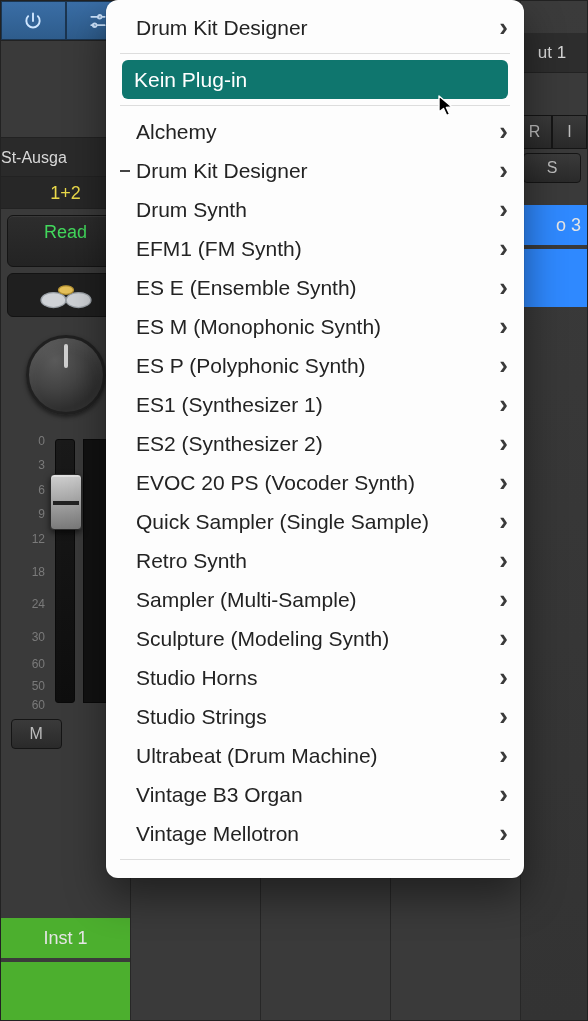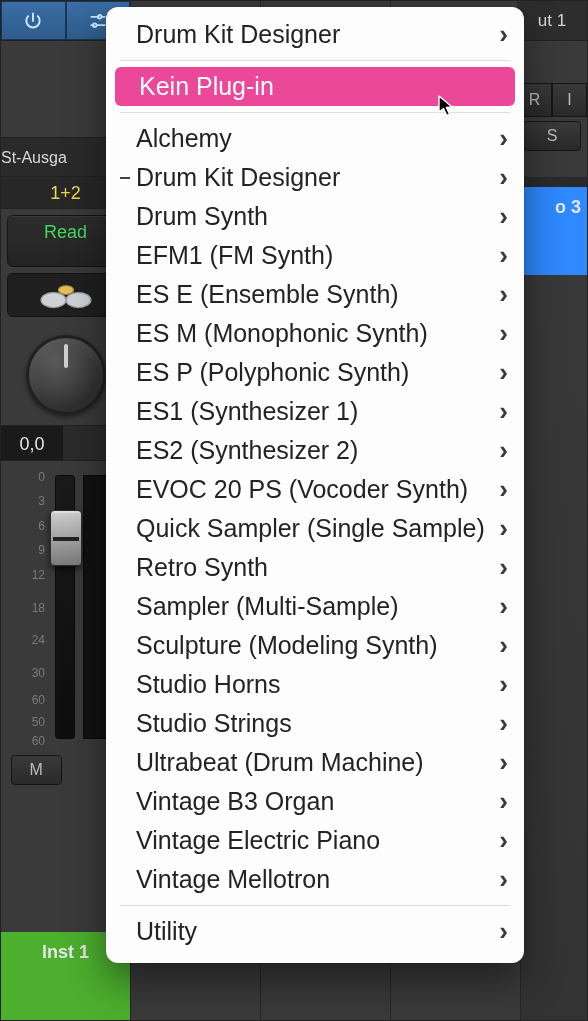--- a/index.html
+++ b/index.html
@@ -143,56 +143,56 @@
     flex:1; height:30px; border-radius:4px;
     background:linear-gradient(#3a3a3a,#2a2a2a);
     border:1px solid #151515;
     color:#bcbcbc; text-align:center; line-height:28px;
     font-size:16px; font-weight:500;
   }
   .ri-row { display:flex; gap:0; padding:0; }
   .ri-row .mini-btn { border-radius:0; height:34px; line-height:32px; font-size:16px;}
 
   .name-plate {
-    position:absolute; left:0; right:0; bottom:48px;
+    position:absolute; left:0; right:0; bottom:62px;
     height:40px; line-height:40px; text-align:center;
-    color:#e5e5e5; font-size:18px;font-weight:bold;
+    color:#e5e5e5; font-size:18px;
   }
   .name-plate.green { background:#4caf2e; }
   .name-plate.blue  { background:#2f89ff; }
   .bottom-fill {
     position:absolute; left:0; right:0; bottom:0; height:58px;
   }
   .bottom-fill.green { background:#4caf2e; }
   .bottom-fill.blue  { background:#2f89ff; }
 
   
   .menu {
     position: absolute;
-    left: 106px; top: 7px;
+    left: 106px; top: 0;
     width: 418px;
     background: #fdfdfd;
     border-radius: 12px;
     box-shadow: 0 18px 40px rgba(0,0,0,.45), 0 0 0 1px rgba(0,0,0,.07);
     padding: 8px 0 12px 0;
-    font-size: 25px;
+    font-size: 21px;
     color: #232323;
   }
   .menu .item {
     position: relative;
     display: flex; align-items: center;
     height: 39px;
     padding: 0 36px 0 30px;
     cursor: default;
   }
   .menu .item.highlight {
-    background: #ec4899;
+    background: #0f766e;
     color: #fff;
-    margin: 0 9px; border-radius: 6px;
-    padding-left: 24px; padding-right: 30px;
+    margin: 0 16px; border-radius: 6px;
+    padding-left: 12px; padding-right: 30px;
   }
   .menu .item .dash {
     position:absolute; left:14px; top:50%; transform:translateY(-50%);
     width:10px; height:2px; background:#444;
   }
   .menu .item.has-sub::after {
     content:'›';
     position:absolute; right:16px; top:50%; transform:translateY(-52%);
     font-size:26px; font-weight:700; color:#3a3a3a;
   }
@@ -238,24 +238,20 @@
     <div class="drum-thumb">
       <svg viewBox="0 0 48 24" width="60" height="30">
         <ellipse cx="14" cy="16" rx="10" ry="6" fill="#cfd2d6" stroke="#9aa0a6"></ellipse>
         <ellipse cx="34" cy="16" rx="10" ry="6" fill="#cfd2d6" stroke="#9aa0a6"></ellipse>
         <ellipse cx="24" cy="8" rx="6" ry="3.4" fill="#e6c15a" stroke="#b79434"></ellipse>
       </svg>
     </div>
 
     <div class="knob"></div>
 
-    <div class="gain-row">
-      <div class="gain-label">0,0</div>
-      <div class="gain-box"></div>
-    </div>
 
     <div class="fader-area">
       <div class="ruler">
         <span class="tick" style="top:0%">0</span>
         <span class="tick" style="top:9%">3</span>
         <span class="tick" style="top:18%">6</span>
         <span class="tick" style="top:27%">9</span>
         <span class="tick" style="top:36%">12</span>
         <span class="tick" style="top:48%">18</span>
         <span class="tick" style="top:60%">24</span>
@@ -276,21 +272,21 @@
     </div>
 
     <div class="name-plate green">Inst 1</div>
     <div class="bottom-fill green"></div>
   </div>
 
   <div class="strip"></div>
   <div class="strip"></div>
   <div class="strip"></div>
 
-  <div class="strip" style="position:absolute; right:0; width:70px;">
+  <div class="strip" style="position:absolute; right:0; width:70px;margin-top:32px;">
     <div style="height:40px; line-height:40px; text-align:center; color:#d5d5d5; font-size:17px; background:#2d2d2d; border-bottom:1px solid #222;">ut 1</div>
     <div style="height:136px"></div>
     <div style="height:34px; line-height:34px; text-align:right; padding-right:6px; color:#d5d5d5; font-size:16px; background:#2a2a2a;">sgab</div>
     <div class="slot-read" style="margin:6px 4px; text-align:right; padding-right:8px;">d</div>
 
     <div class="ri-row" style="position:absolute; bottom:158px; left:0; right:0;">
       <div class="mini-btn">R</div>
       <div class="mini-btn">I</div>
     </div>
     <div class="mute-row" style="position:absolute; bottom:118px; left:0; right:0; padding:6px 6px;">
@@ -362,30 +358,24 @@
       <div class="item has-sub">
         <span>Studio Strings</span>
       </div>
       <div class="item has-sub">
         <span>Ultrabeat (Drum Machine)</span>
       </div>
       <div class="item has-sub">
         <span>Vintage B3 Organ</span>
       </div>
       <div class="item has-sub">
-        <span>Vintage Electric Piano</span>
-      </div>
-      <div class="item has-sub">
         <span>Vintage Mellotron</span>
       </div>
     </div>
 
   <hr>
-  <div class="item has-sub">
-    <span>Utility</span>
-  </div>
 </div>
 
 <div class="cursor" id="cursor" style="left: 436px; top: 94px;">
   <svg viewBox="0 0 20 24">
     <path d="M2 2 L2 18 L6.5 14.5 L9.7 21.5 L12.6 20.2 L9.4 13.4 L15 13 Z" fill="#000" stroke="#fff" stroke-width="1.4" stroke-linejoin="round"></path>
   </svg>
 </div>
 
 </body></html>

